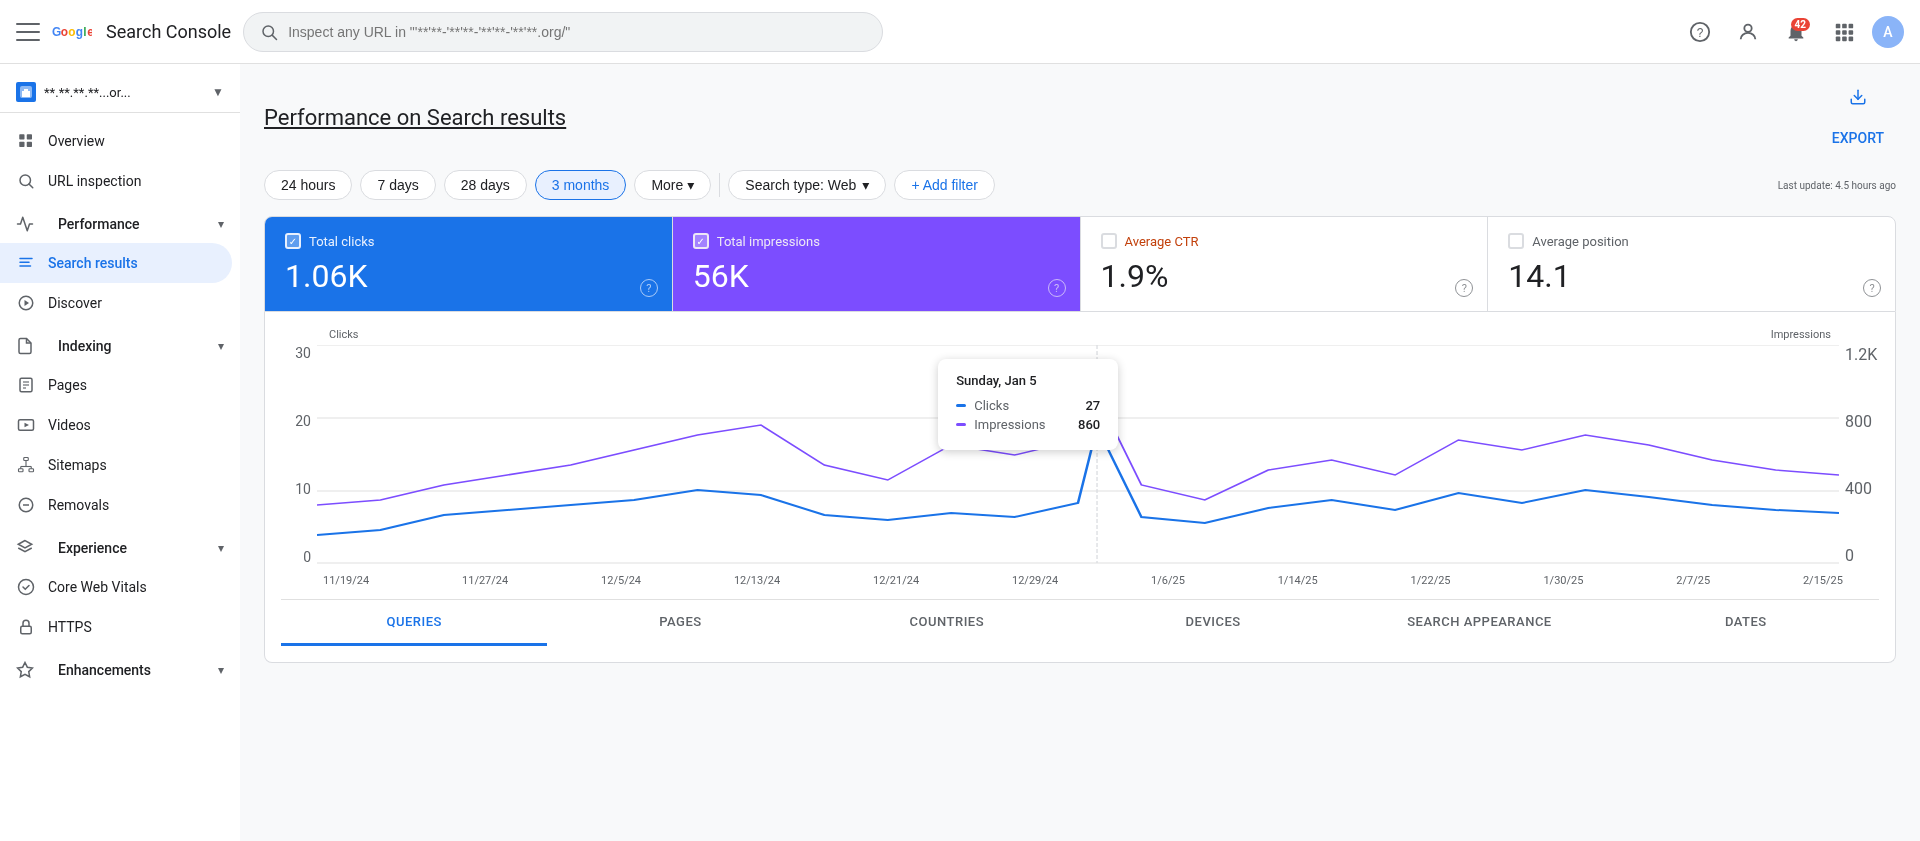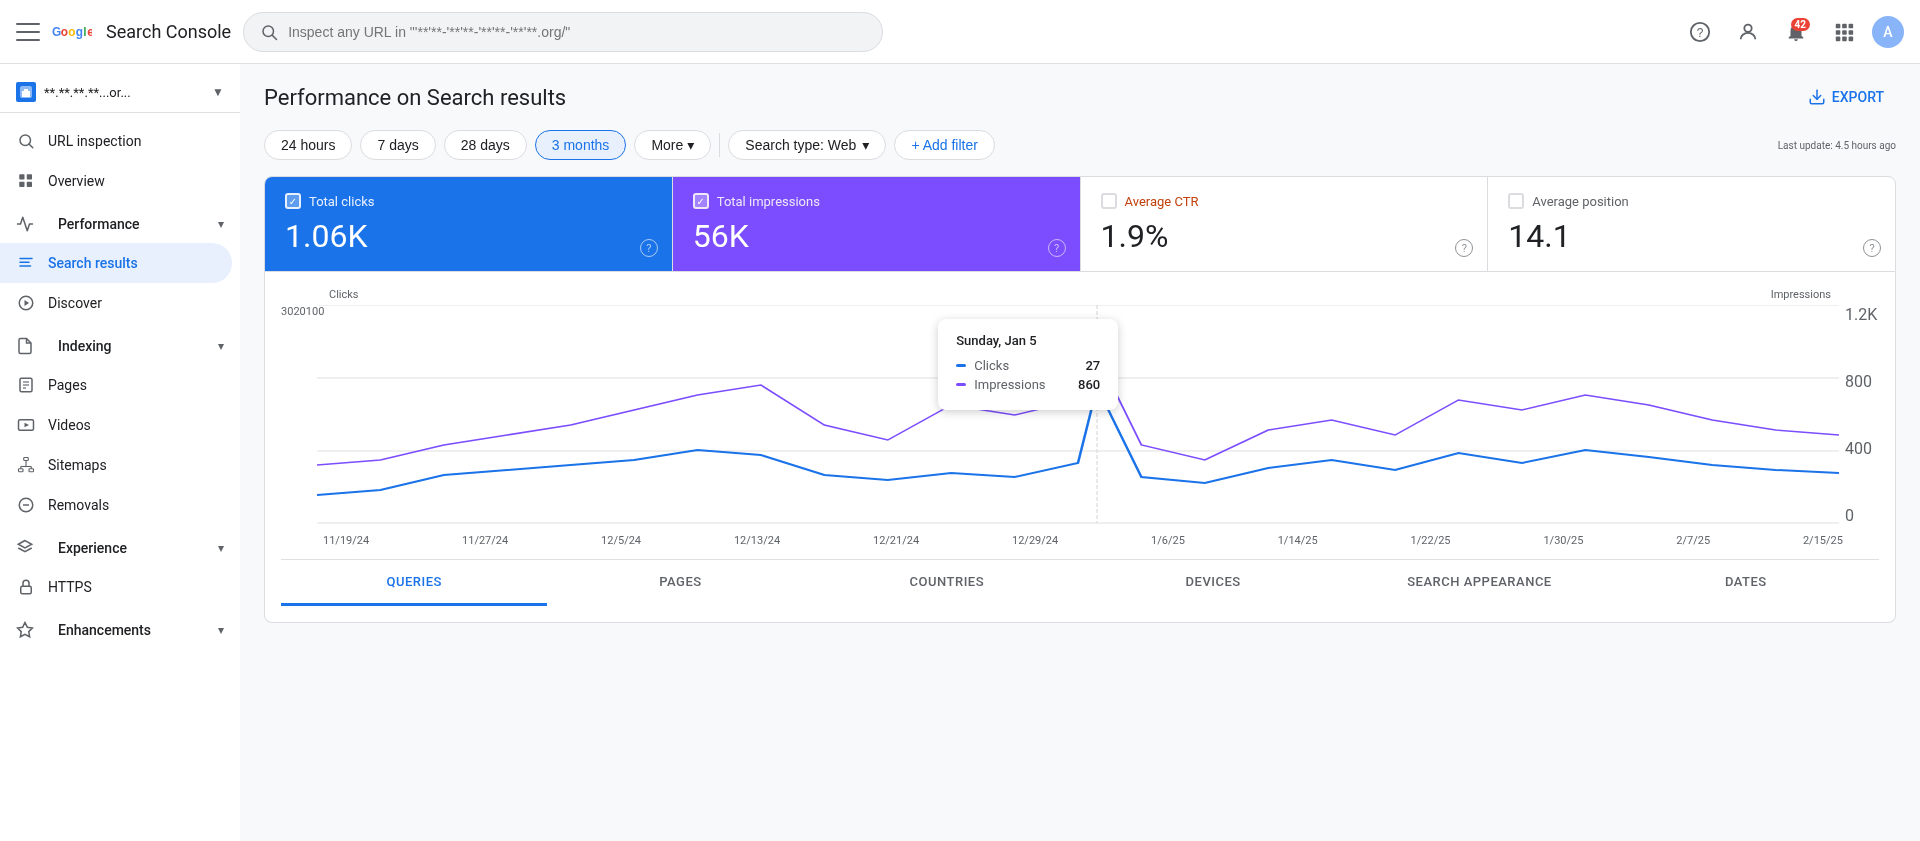--- a/index.html
+++ b/index.html
@@ -33,22 +33,22 @@
     .sidebar-item.active { background: #e8f0fe; color: #1a73e8; font-weight: 500; }
     .sidebar-item .item-icon { width: 20px; height: 20px; display: flex; align-items: center; justify-content: center; color: #5f6368; flex-shrink: 0; }
     .sidebar-item.active .item-icon { color: #1a73e8; }
     .sidebar-section { display: flex; align-items: center; gap: 24px; padding: 10px 16px; cursor: pointer; font-size: 14px; color: #202124; font-weight: 500; margin-top: 4px; }
     .sidebar-section .chevron { color: #5f6368; font-size: 12px; margin-left: auto; }
     .sidebar-sub { padding-left: 0; }
 
     
     .main { flex: 1; overflow-y: auto; padding: 16px 24px; background: #f8f9fa; }
     .page-header { display: flex; align-items: center; justify-content: space-between; margin-bottom: 16px; }
-    .page-title { font-size: 22px; font-weight: 400; color: #202124; }
-    .export-btn { display: flex; align-items: center; gap: 6px; color: #1a73e8; font-size: 14px; font-weight: 500; cursor: pointer; padding: 8px 12px; border-radius: 4px; }
+    .page-title { font-size: 22px; font-weight: 400; color: #202124; text-decoration: underline; }
+    .export-btn { display: flex; align-items: center; gap: 24px; color: #1a73e8; font-size: 14px; font-weight: 500; cursor: pointer; padding: 8px 12px; border-radius: 4px; flex-direction: column; }
 
     
     .filter-bar { display: flex; align-items: center; gap: 8px; margin-bottom: 16px; flex-wrap: wrap; }
     .filter-btn { padding: 6px 16px; border: 1px solid #dadce0; border-radius: 20px; background: #fff; font-size: 14px; color: #202124; cursor: pointer; white-space: nowrap; }
     .filter-btn.active { background: #e8f0fe; border-color: #1a73e8; color: #1a73e8; font-weight: 500; }
     .filter-btn.more { display: flex; align-items: center; gap: 4px; }
     .filter-sep { width: 1px; height: 24px; background: #dadce0; }
     .search-type-btn { padding: 6px 16px; border: 1px solid #dadce0; border-radius: 20px; background: #fff; font-size: 14px; color: #202124; cursor: pointer; display: flex; align-items: center; gap: 6px; }
     .add-filter-btn { padding: 6px 16px; border: 1px solid #dadce0; border-radius: 20px; background: #fff; font-size: 14px; color: #1a73e8; cursor: pointer; display: flex; align-items: center; gap: 6px; }
     .last-update { margin-left: auto; font-size: 10px; color: #5f6368; }
@@ -171,39 +171,39 @@
             <rect x="4" y="3" width="4" height="4" fill="#fff"></rect>
           </svg>
       </div>
       <span class="sidebar-property-text">**.**.**.**...or...</span>
       <span class="sidebar-property-arrow">▼</span>
     </div>
 
     <div class="sidebar-item">
       <span class="item-icon">
         <svg width="18" height="18" viewBox="0 0 24 24" fill="none">
-            <circle cx="11" cy="11" r="7" stroke="#5f6368" stroke-width="2"></circle>
-            <line x1="16" y1="16" x2="21" y2="21" stroke="#5f6368" stroke-width="2" stroke-linecap="round"></line>
-          </svg>
-      </span>
-      <span>URL inspection</span>
-    </div>
-
-    <div class="sidebar-item">
-      <span class="item-icon">
-        <svg width="18" height="18" viewBox="0 0 24 24" fill="none">
             <rect x="3" y="3" width="7" height="7" fill="#5f6368" rx="1"></rect>
             <rect x="3" y="13" width="7" height="7" fill="#5f6368" rx="1"></rect>
             <rect x="13" y="3" width="7" height="7" fill="#5f6368" rx="1"></rect>
             <rect x="13" y="13" width="7" height="7" fill="#5f6368" rx="1"></rect>
           </svg>
       </span>
       <span>Overview</span>
     </div>
 
+    <div class="sidebar-item">
+      <span class="item-icon">
+        <svg width="18" height="18" viewBox="0 0 24 24" fill="none">
+            <circle cx="11" cy="11" r="7" stroke="#5f6368" stroke-width="2"></circle>
+            <line x1="16" y1="16" x2="21" y2="21" stroke="#5f6368" stroke-width="2" stroke-linecap="round"></line>
+          </svg>
+      </span>
+      <span>URL inspection</span>
+    </div>
+
     <div class="sidebar-section">
       <svg width="18" height="18" viewBox="0 0 24 24" fill="none">
           <polyline points="22 12 18 12 15 21 9 3 6 12 2 12" stroke="#5f6368" stroke-width="2" fill="none" stroke-linecap="round" stroke-linejoin="round"></polyline>
         </svg>
       <span>Performance</span>
       <span class="chevron">▾</span>
     </div>
 
     <div class="sidebar-sub">
       <div class="sidebar-item active">
@@ -285,20 +285,29 @@
     <div class="sidebar-section">
       <svg width="18" height="18" viewBox="0 0 24 24" fill="none">
           <path d="M12 2L3 7l9 5 9-5-9-5z" stroke="#5f6368" stroke-width="2" fill="none"></path>
           <path d="M3 12l9 5 9-5" stroke="#5f6368" stroke-width="2" fill="none"></path>
         </svg>
       <span>Experience</span>
       <span class="chevron">▾</span>
     </div>
 
     <div class="sidebar-sub">
+      <div class="sidebar-item">
+        <span class="item-icon">
+          <svg width="18" height="18" viewBox="0 0 24 24" fill="none">
+              <path d="M12 2a10 10 0 100 20A10 10 0 0012 2z" stroke="#5f6368" stroke-width="2"></path>
+              <path d="M8 12l3 3 5-5" stroke="#5f6368" stroke-width="2" fill="none" stroke-linecap="round"></path>
+            </svg>
+        </span>
+        <span>Core Web Vitals</span>
+      </div>
       <div class="sidebar-item">
         <span class="item-icon">
           <svg width="18" height="18" viewBox="0 0 24 24" fill="none">
               <rect x="5" y="11" width="14" height="10" rx="2" stroke="#5f6368" stroke-width="2"></rect>
               <path d="M8 11V7a4 4 0 018 0v4" stroke="#5f6368" stroke-width="2" fill="none"></path>
             </svg>
         </span>
         <span>HTTPS</span>
       </div>
     </div>
@@ -380,21 +389,21 @@
       </div>
     </div>
 
     <div class="chart-container">
       <div style="display:flex; justify-content:space-between; font-size:11px; color:#5f6368; margin-bottom:4px; padding:0 48px;">
         <span>Clicks</span>
         <span>Impressions</span>
       </div>
       <div style="position:relative; display:flex;">
 
-        <div style="display:flex; flex-direction:row; justify-content:space-between; width:36px; text-align:right; font-size:11px; color:#5f6368; padding-right:6px; height:220px;">
+        <div style="display:flex; flex-direction:column; justify-content:space-between; width:36px; text-align:right; font-size:14px; color:#5f6368; padding-right:6px; height:220px;">
           <span>30</span>
           <span>20</span>
           <span>10</span>
           <span>0</span>
         </div>
 
         <div style="flex:1; position:relative;">
           <svg id="main-chart" width="100%" height="220" viewBox="0 0 1200 220" preserveAspectRatio="none">
 
             <line x1="0" y1="0" x2="1200" y2="0" class="grid-line"></line>

